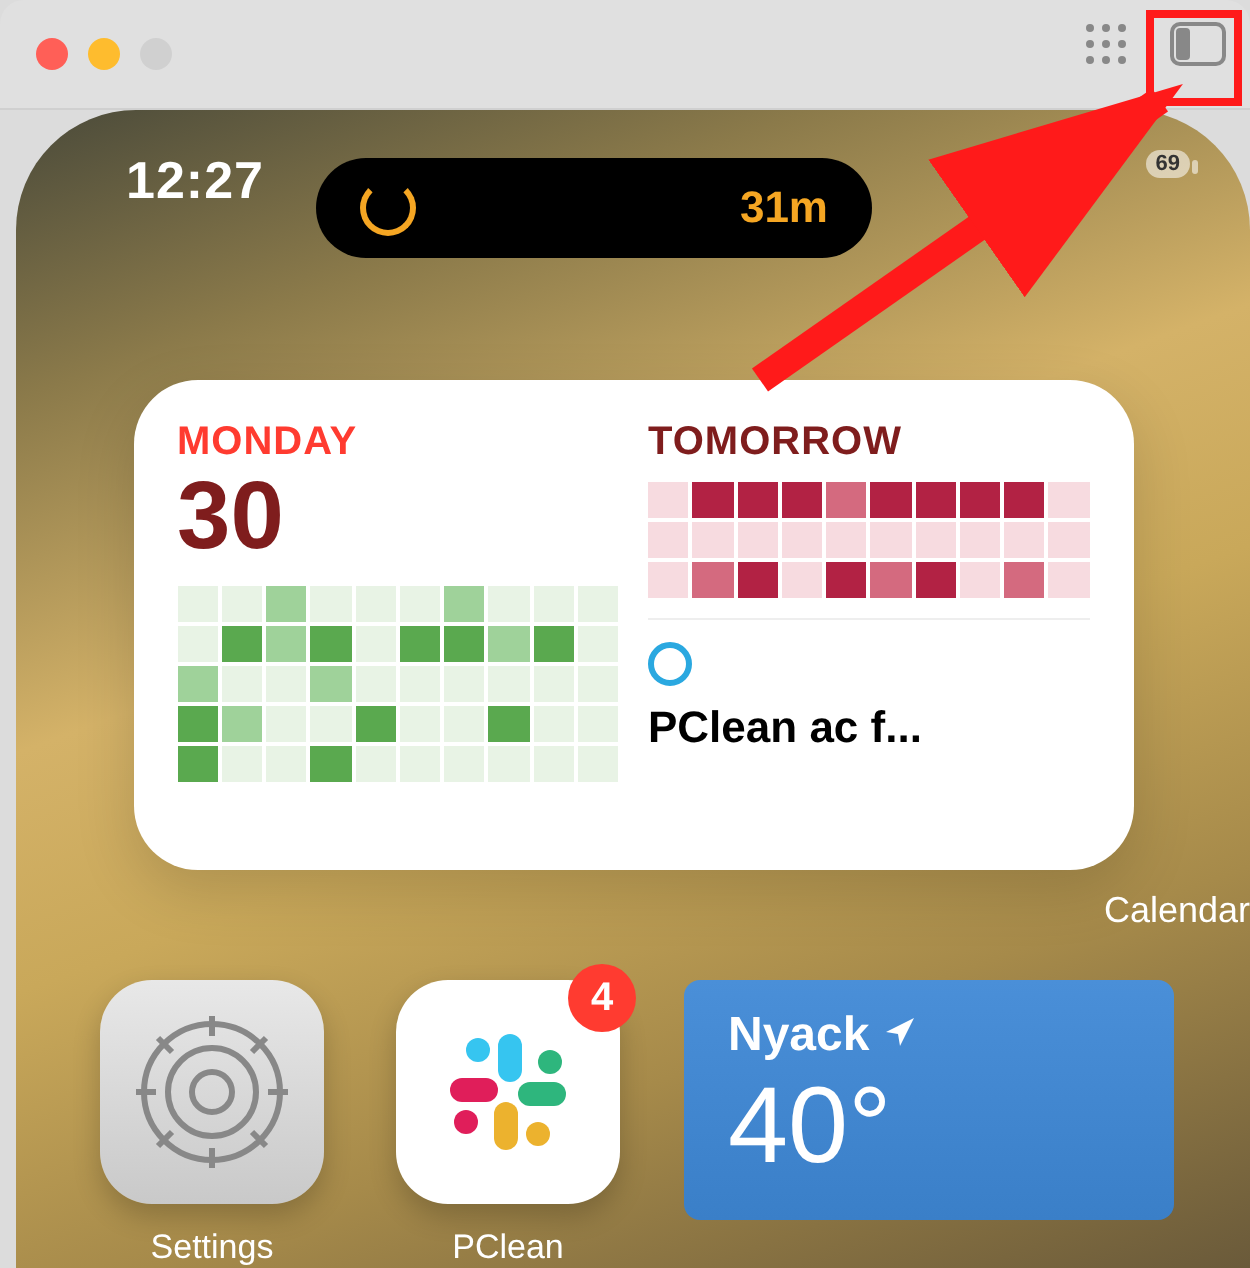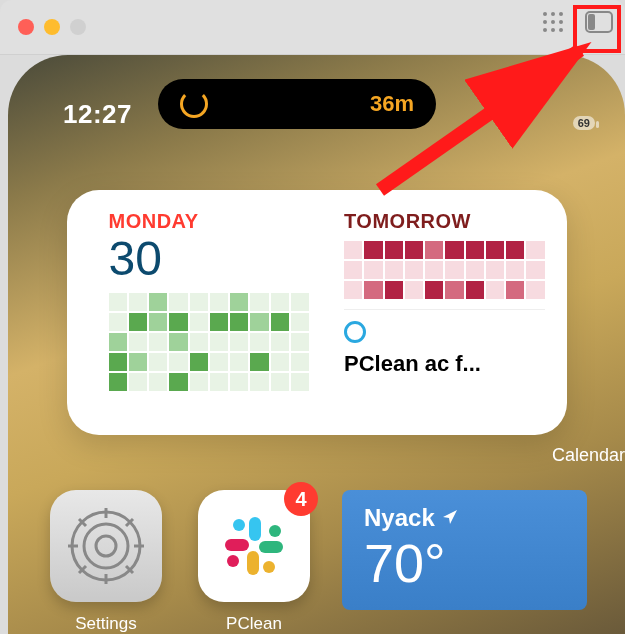--- a/index.html
+++ b/index.html
@@ -42,21 +42,21 @@
     position: absolute;
     left: 8px; top: 55px;
     width: 617px; height: 579px;
     background: linear-gradient(160deg, #4a4a3a 0%, #8b7a4a 18%, #d4b268 40%, #c9a85a 55%, #a68a4a 75%, #6a5a3a 100%);
     border-top-left-radius: 60px;
     border-top-right-radius: 60px;
     padding-top: 20px;
   }
   .statusbar {
     display: flex;
-    align-items: flex-end;
+    align-items: flex-start;
     padding: 0 30px;
     height: 55px;
     color: #fff;
     position: relative;
     gap: 36px;
   }
   .time { font-size: 26px; font-weight: 600; letter-spacing: 0.5px; margin-left: 25px;}
   .island {
     position: absolute;
     left: 150px; top: 4px;
@@ -93,26 +93,26 @@
   .widget {
     margin: 60px auto 0 auto;
     width: 500px;
     height: 245px;
     background: #fff;
     border-radius: 32px;
     display: flex;
     padding: 20px 22px;
     box-shadow: 0 10px 30px rgba(0,0,0,0.15);
   }
-  .widget-col { flex: 1; margin-left: 20px; }
+  .widget-col { flex: 1; }
   .divider { width: 1px; background: transparent; }
   .day-label { font-size: 20px; font-weight: 600; letter-spacing: 0.5px;}
   .red { color: #ff3b30; }
   .gray { color: #7f1d1d; }
-  .daynum { font-size: 48px; font-weight: 400; color: #0c4a6e; line-height: 1; margin-top: 2px;}
+  .daynum { font-size: 48px; font-weight: 700; color: #7f1d1d; line-height: 1; margin-top: 2px;}
   .pixelated {
     margin-top: 10px;
     height: 100px;
     display: grid;
     grid-template-columns: repeat(10, 1fr);
     grid-auto-rows: 18px;
     gap: 2px;
   }
   .pixelated div { background: #cde8c7; }
   .pixelated .d { background: #5aa94f; }
@@ -230,21 +230,21 @@
       </marker>
     </defs>
   <line x1="10" y1="150" x2="210" y2="10" stroke="#ff1a1a" stroke-width="14" marker-end="url(#ah)"></line>
 </svg>
 
 <div class="phone">
   <div class="statusbar">
     <div class="time">12:27</div>
     <div class="island">
       <div class="island-spinner"></div>
-      <div class="island-text">36m</div>
+      <div class="island-text">31m</div>
     </div>
     <div class="battery">
       <span>69</span>
     </div>
   </div>
 
   <div class="widget">
     <div class="widget-col">
       <div class="day-label red">MONDAY</div>
       <div class="daynum">30</div>
@@ -385,16 +385,16 @@
     </div>
     <div class="weather">
       <div class="weather-loc">
         <span>Nyack</span>
         <span>
           <svg width="18" height="18" viewBox="0 0 18 18">
               <path d="M2 9 L16 2 L9 16 L8 10 Z" fill="#fff"></path>
             </svg>
         </span>
       </div>
-      <div class="weather-temp">70°</div>
+      <div class="weather-temp">40°</div>
     </div>
   </div>
 </div>
 
 </body></html>

